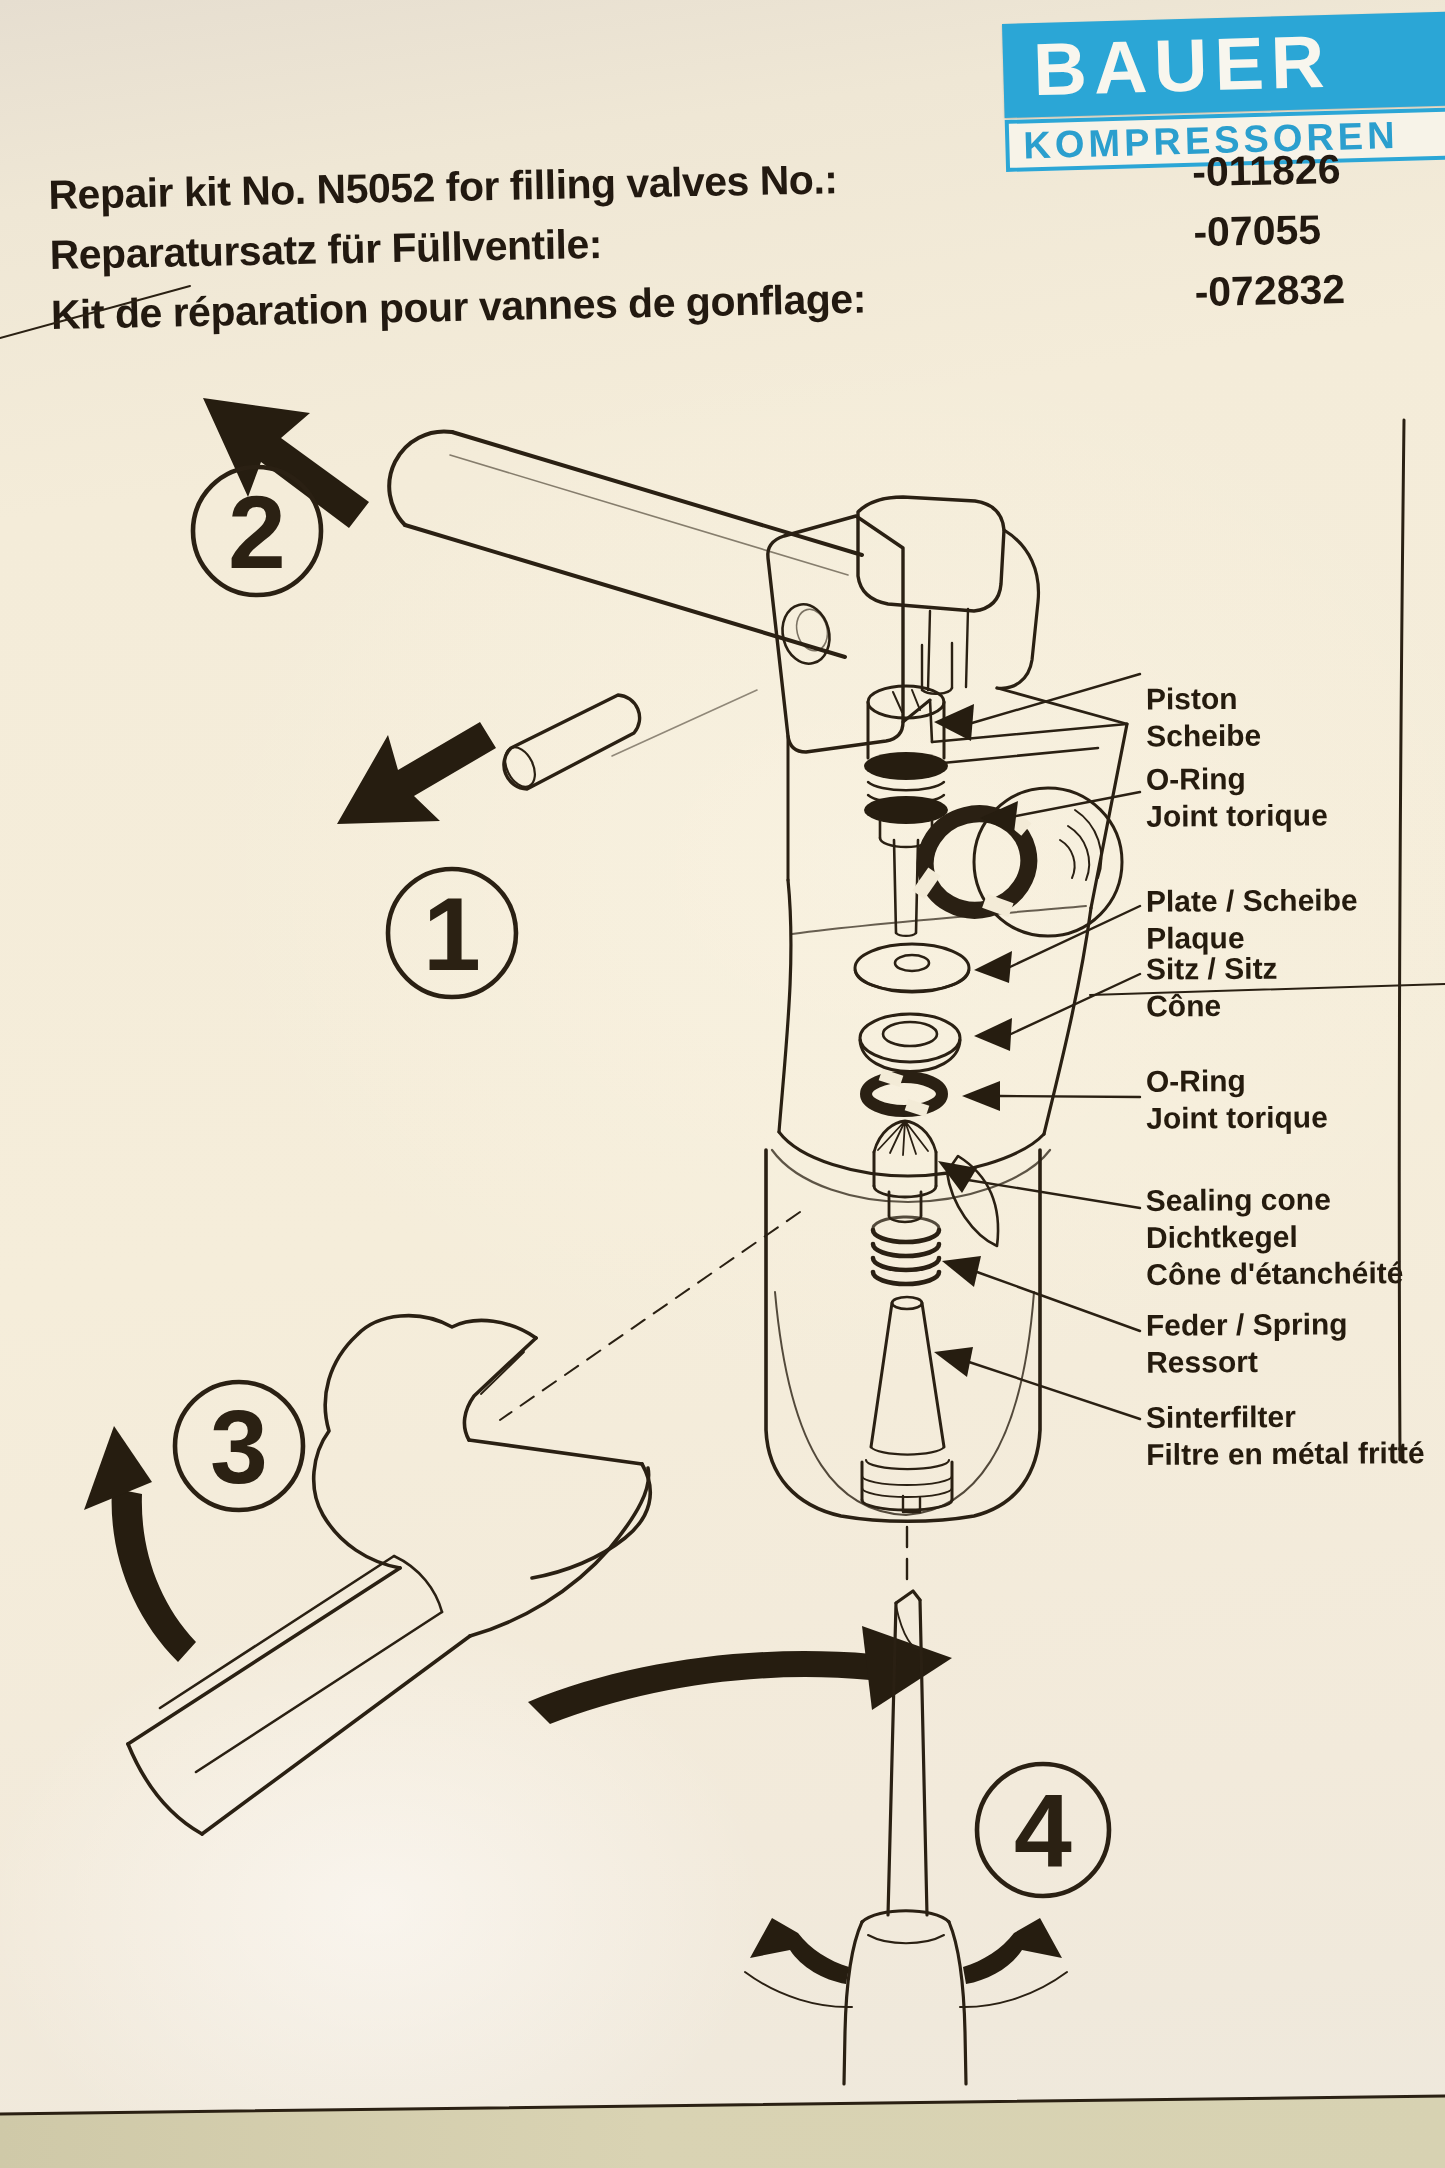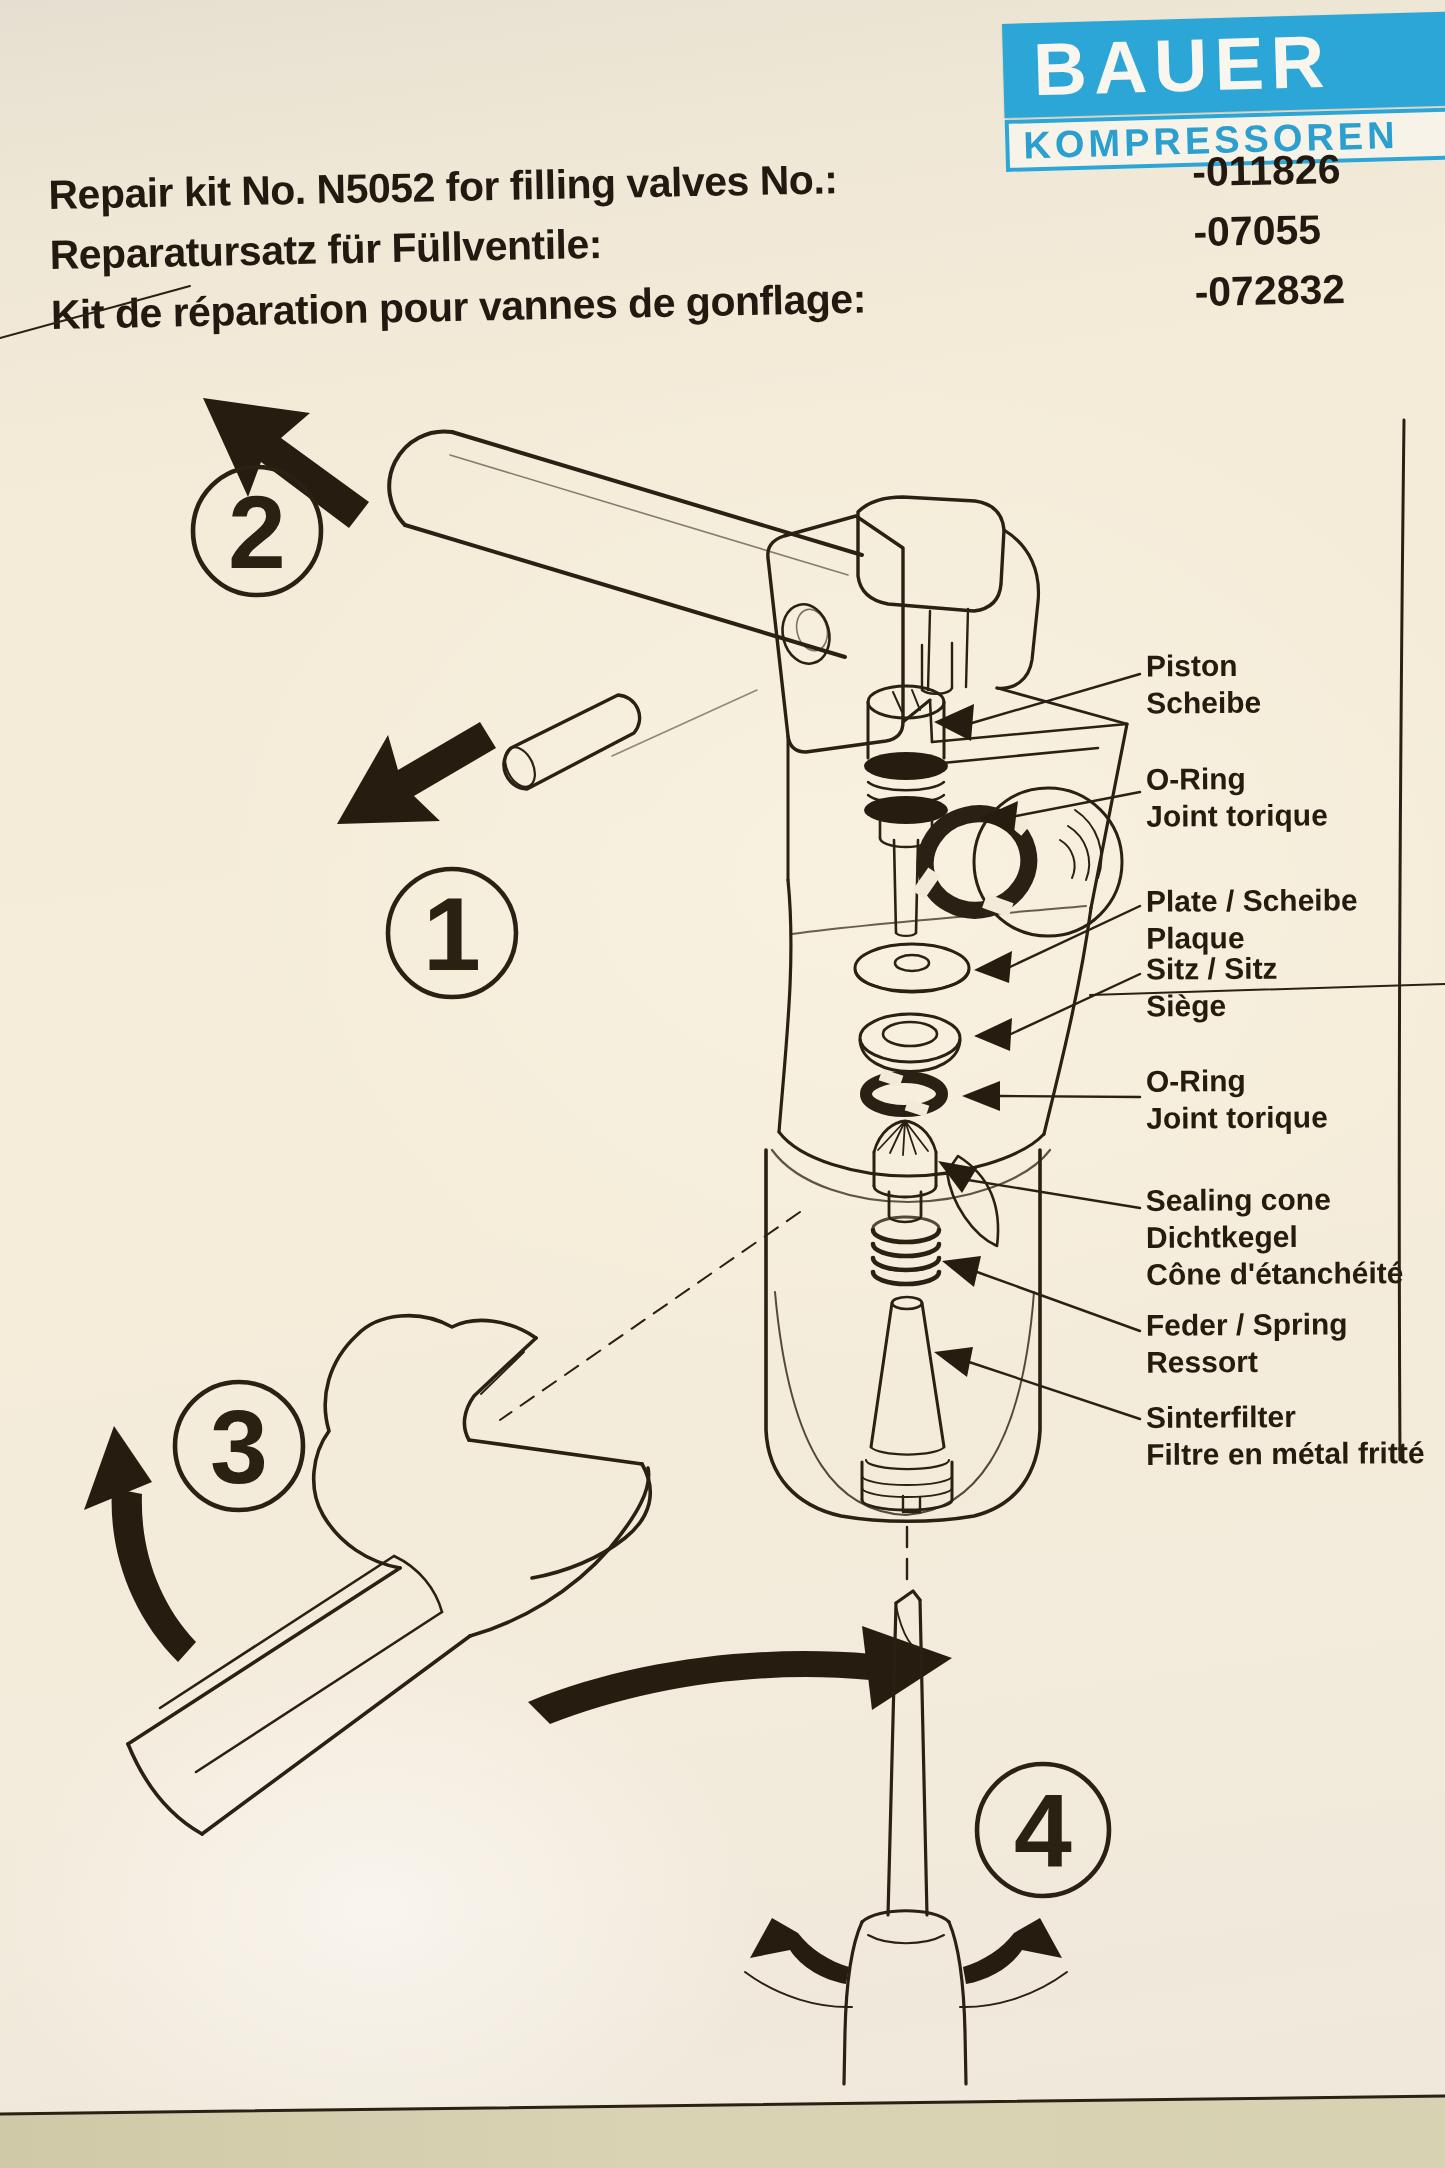--- a/index.html
+++ b/index.html
@@ -72,35 +72,35 @@
   <div class="hdr-row">
     <span class="hdr-label">Reparatursatz für Füllventile:</span>
     <span class="hdr-value">-07055</span>
   </div>
   <div class="hdr-row">
     <span class="hdr-label">Kit de réparation pour vannes de gonflage:</span>
     <span class="hdr-value">-072832</span>
   </div>
 </div>
 
-<div class="part-label" style="top:647px">
+<div class="part-label" style="top:680px">
   <div>Piston</div>
   <div>Scheibe</div>
 </div>
 <div class="part-label" style="top:760px">
   <div>O-Ring</div>
   <div>Joint torique</div>
 </div>
 <div class="part-label" style="top:882px">
   <div>Plate / Scheibe</div>
   <div>Plaque</div>
 </div>
 <div class="part-label" style="top:950px">
   <div>Sitz / Sitz</div>
-  <div>Siège</div>
+  <div>Cône</div>
 </div>
 <div class="part-label" style="top:1062px">
   <div>O-Ring</div>
   <div>Joint torique</div>
 </div>
 <div class="part-label" style="top:1181px">
   <div>Sealing cone</div>
   <div>Dichtkegel</div>
   <div>Cône d'étanchéité</div>
 </div>

